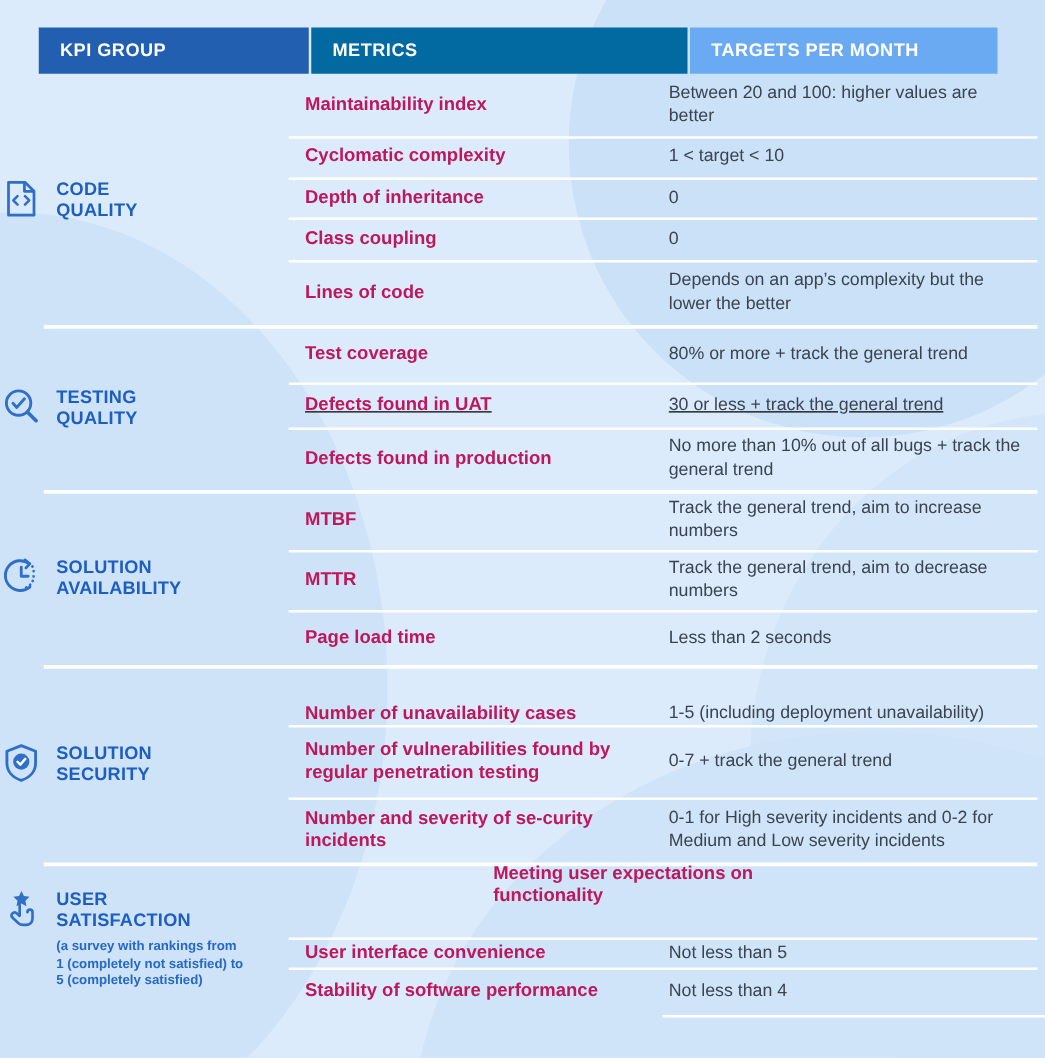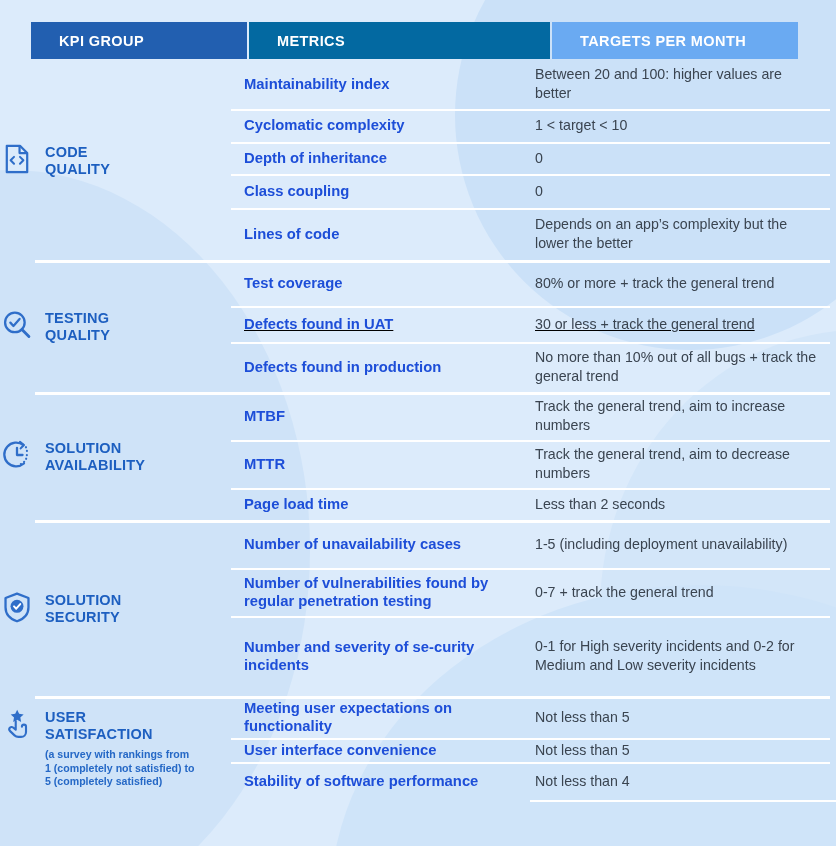--- a/index.html
+++ b/index.html
@@ -60,21 +60,21 @@
     display: flex;
   }
   .hcell {
     height: 37px;
     display: flex;
     align-items: center;
     color: #ffffff;
     font-weight: bold;
     font-size: 14.5px;
     letter-spacing: .4px;
-    padding-left: 28px;
+    padding-left: 17px;
   }
   .hcell-kpi     { width: 216px; background: #225fb0; }
   .hcell-metrics { width: 301px; background: #0369a1; margin-left: 2px; }
   .hcell-targets { width: 246px; background: #6aaaf2; margin-left: 2px; }
 
   
   .body-area {
     position: absolute;
     left: 0; top: 59px;
     width: 836px;
@@ -139,21 +139,21 @@
   .row + .row::before {
     content: "";
     position: absolute;
     left: 0; right: 6px; top: 0;
     height: 2px;
     background: #ffffff;
   }
   .row-metric {
     width: 304px;
     flex: 0 0 304px;
-    color: #1d4ed8;
+    color: #be185d;
     font-weight: bold;
     font-size: 14.8px;
     line-height: 1.24;
     padding: 0 14px 0 13px;
   }
   .row-target {
     flex: 1 1 auto;
     color: #3a4450;
     font-size: 14.2px;
     line-height: 1.33;
@@ -274,21 +274,21 @@
         </div>
         <div class="rows">
           <div class="row" style="height: 48px;">
             <div class="row-metric">MTBF</div>
             <div class="row-target">Track the general trend, aim to increase numbers</div>
           </div>
           <div class="row" style="height: 48px;">
             <div class="row-metric">MTTR</div>
             <div class="row-target">Track the general trend, aim to decrease numbers</div>
           </div>
-          <div class="row" style="height: 32px;">
+          <div class="row" style="height: 44px;">
             <div class="row-metric">Page load time</div>
             <div class="row-target">Less than 2 seconds</div>
           </div>
         </div>
       </div>
       <div class="group">
         <div class="group-sep"></div>
         <div class="group-label">
           <div class="group-label-inner">
             <svg class="gicon" viewBox="0 0 40 40" fill="none" xmlns="http://www.w3.org/2000/svg">
@@ -296,29 +296,29 @@
     <circle cx="20" cy="19.2" r="7.6" fill="#2f6ec9"></circle>
     <path d="M16.5 19.3l2.6 2.7 4.7-5.4" stroke="#ffffff" stroke-width="2.3" stroke-linecap="round" stroke-linejoin="round"></path>
   </svg>
             <div class="gtext">
               <div class="gtitle">SOLUTION</div>
               <div class="gtitle">SECURITY</div>
             </div>
           </div>
         </div>
         <div class="rows">
-          <div class="row" style="height: 48px;">
+          <div class="row" style="height: 48px; align-items: flex-end;">
             <div class="row-metric">Number of unavailability cases</div>
             <div class="row-target">1-5 (including deployment unavailability)</div>
           </div>
-          <div class="row" style="height: 48px;">
+          <div class="row" style="height: 58px;">
             <div class="row-metric">Number of vulnerabilities found by regular penetration testing</div>
             <div class="row-target">0-7 + track the general trend</div>
           </div>
-          <div class="row" style="height: 80px;">
+          <div class="row" style="height: 52px;">
             <div class="row-metric">Number and severity of se-curity incidents</div>
             <div class="row-target">0-1 for High severity incidents and 0-2 for Medium and Low severity incidents</div>
           </div>
         </div>
       </div>
       <div class="group">
         <div class="group-sep"></div>
         <div class="group-label">
           <div class="group-label-inner">
             <svg class="gicon" viewBox="0 0 40 40" fill="none" xmlns="http://www.w3.org/2000/svg">
@@ -326,21 +326,21 @@
     <path d="M18.5 16.5v10.2l-3.1-2.6c-1.3-1-3.1-.8-4 .5-.8 1.2-.6 2.8.5 3.8l5.2 5c1.2 1.2 2.9 1.8 4.6 1.8h3.1c3.2 0 5.8-2.6 5.8-5.8v-6.2c0-1.3-1.1-2.4-2.4-2.4s-2.4 1.1-2.4 2.4" stroke="#2f6ec9" stroke-width="2.5" stroke-linecap="round" stroke-linejoin="round"></path>
   </svg>
             <div class="gtext">
               <div class="gtitle">USER</div>
               <div class="gtitle">SATISFACTION</div>
               <div class="gsub">(a survey with rankings from 1 (completely not satisfied) to 5 (completely satisfied)</div>
             </div>
           </div>
         </div>
         <div class="rows">
-          <div class="row" style="height: 42px;">
+          <div class="row" style="height: 60px; flex-direction: column;">
             <div class="row-metric">Meeting user expectations on functionality</div>
             <div class="row-target">Not less than 5</div>
           </div>
           <div class="row" style="height: 24px;">
             <div class="row-metric">User interface convenience</div>
             <div class="row-target">Not less than 5</div>
           </div>
           <div class="row" style="height: 38px;">
             <div class="row-metric">Stability of software performance</div>
             <div class="row-target">Not less than 4</div>

